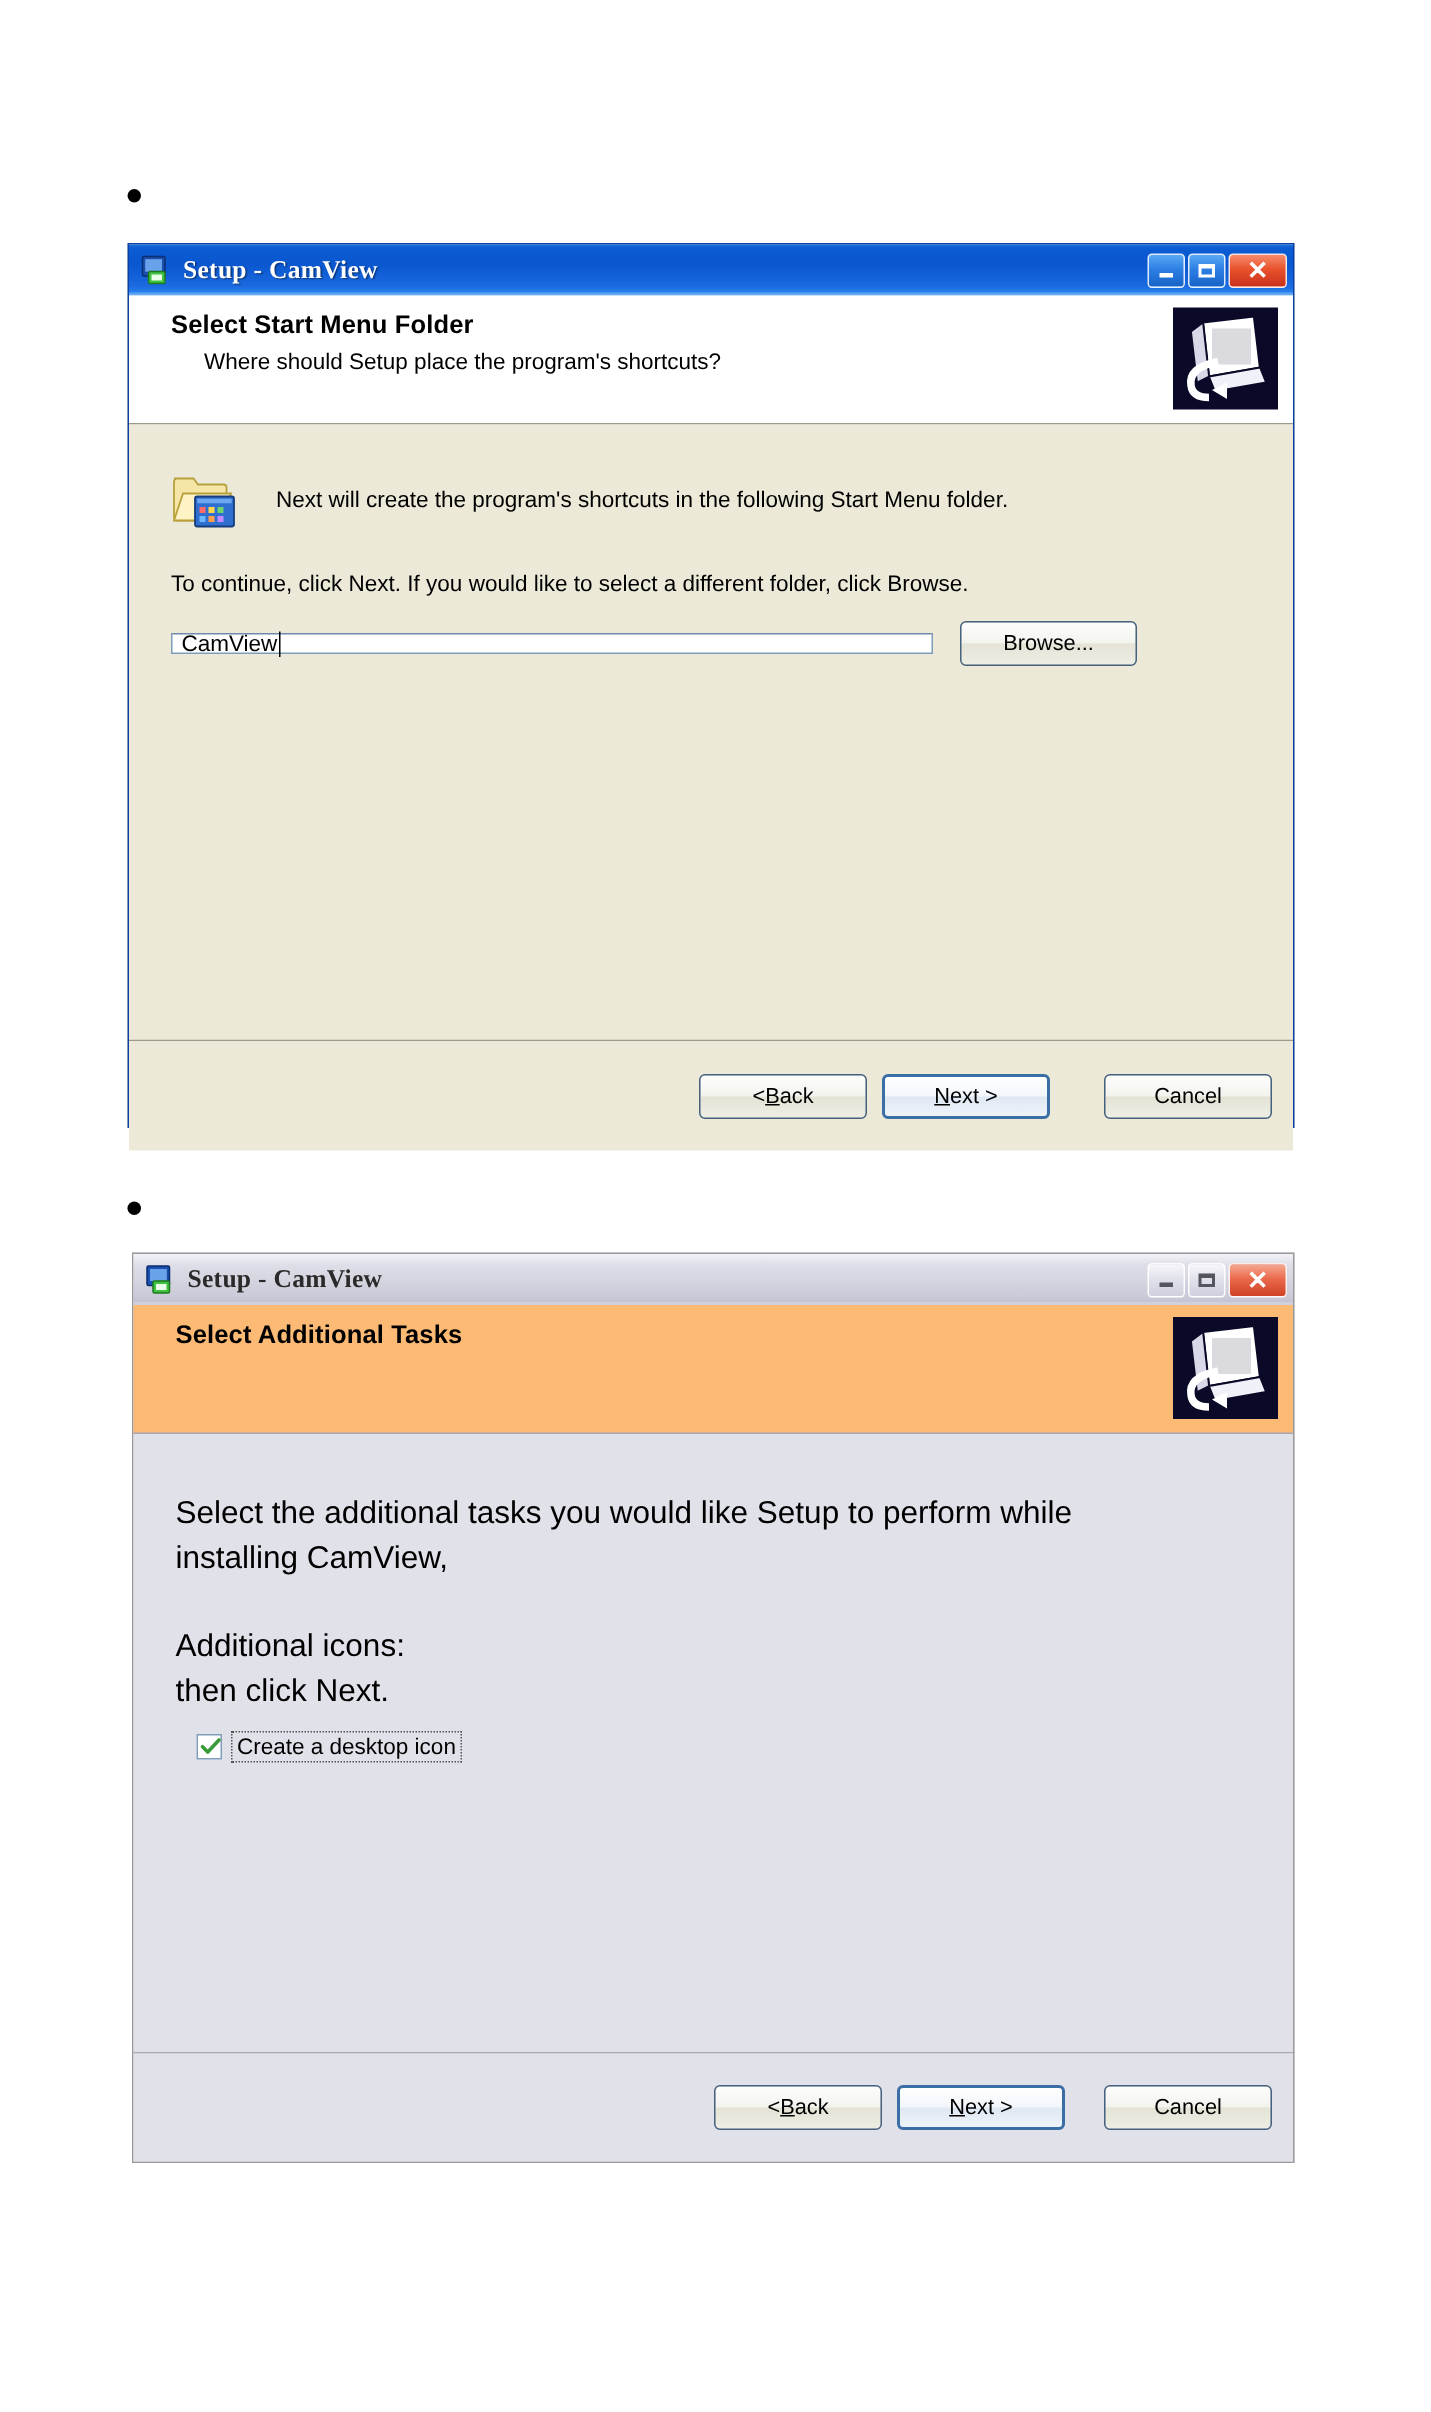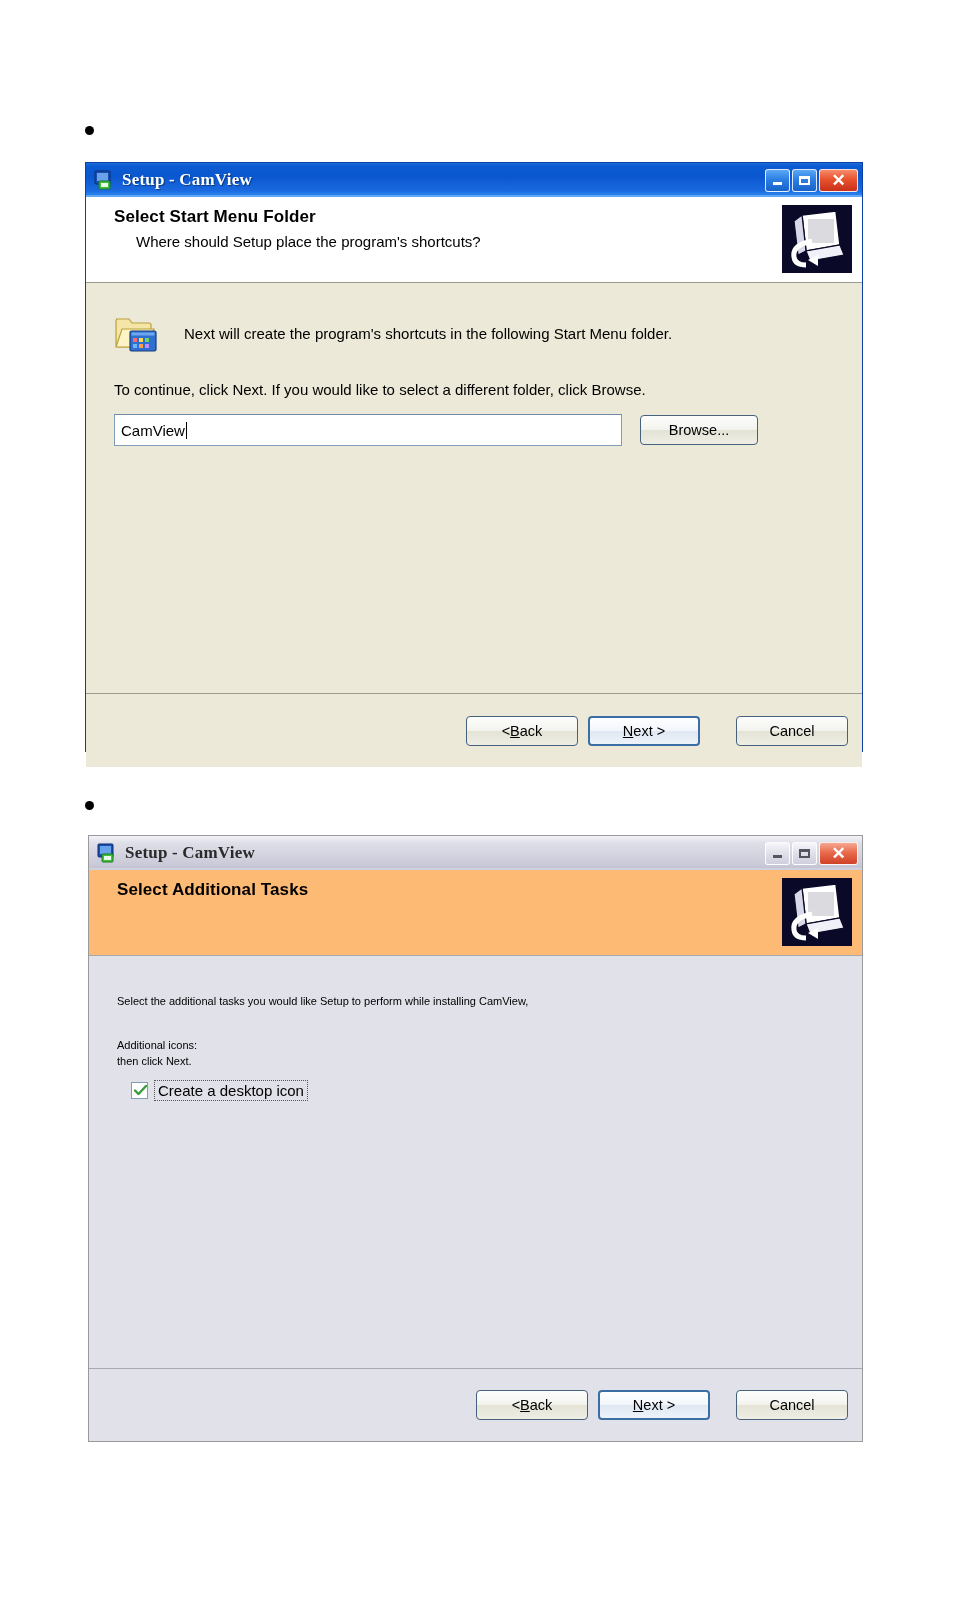--- a/index.html
+++ b/index.html
@@ -181,21 +181,21 @@
     padding-left: 28px;
     padding-top: 28px;
   }
 
   .input-row {
     display: flex; align-items: center;
     padding: 16px 0 0 28px;
     gap: 18px;
   }
   .textbox {
-    width: 508px; height: 32px;
+    width: 508px; height: 14px;
     background: #ffffff;
     border: 1px solid #7f9db9;
     border-top-color: #6e8ba8;
     display: flex; align-items: center;
     padding: 0 6px;
     font-size: 15px;
     color: #000;
     position: relative;
   }
   .caret {
@@ -208,21 +208,21 @@
     height: 30px; min-width: 118px;
     border: 1px solid #45617e;
     border-radius: 4px;
     background: linear-gradient(to bottom, #fdfdfd 0%, #f3f3ee 48%, #e4e3d6 52%, #efeee4 100%);
     font-size: 14.5px;
     display: flex; align-items: center; justify-content: center;
   }
 
   
   .para2 {
-    font-size: 11px; color: #000;
+    font-size: 21px; color: #000;
     padding-left: 28px;
     line-height: 1.45;
     max-width: 650px;
   }
   .checkbox-row {
     display: flex; align-items: center;
     padding-left: 42px;
     margin-top: 10px;
   }
   .checkbox {

